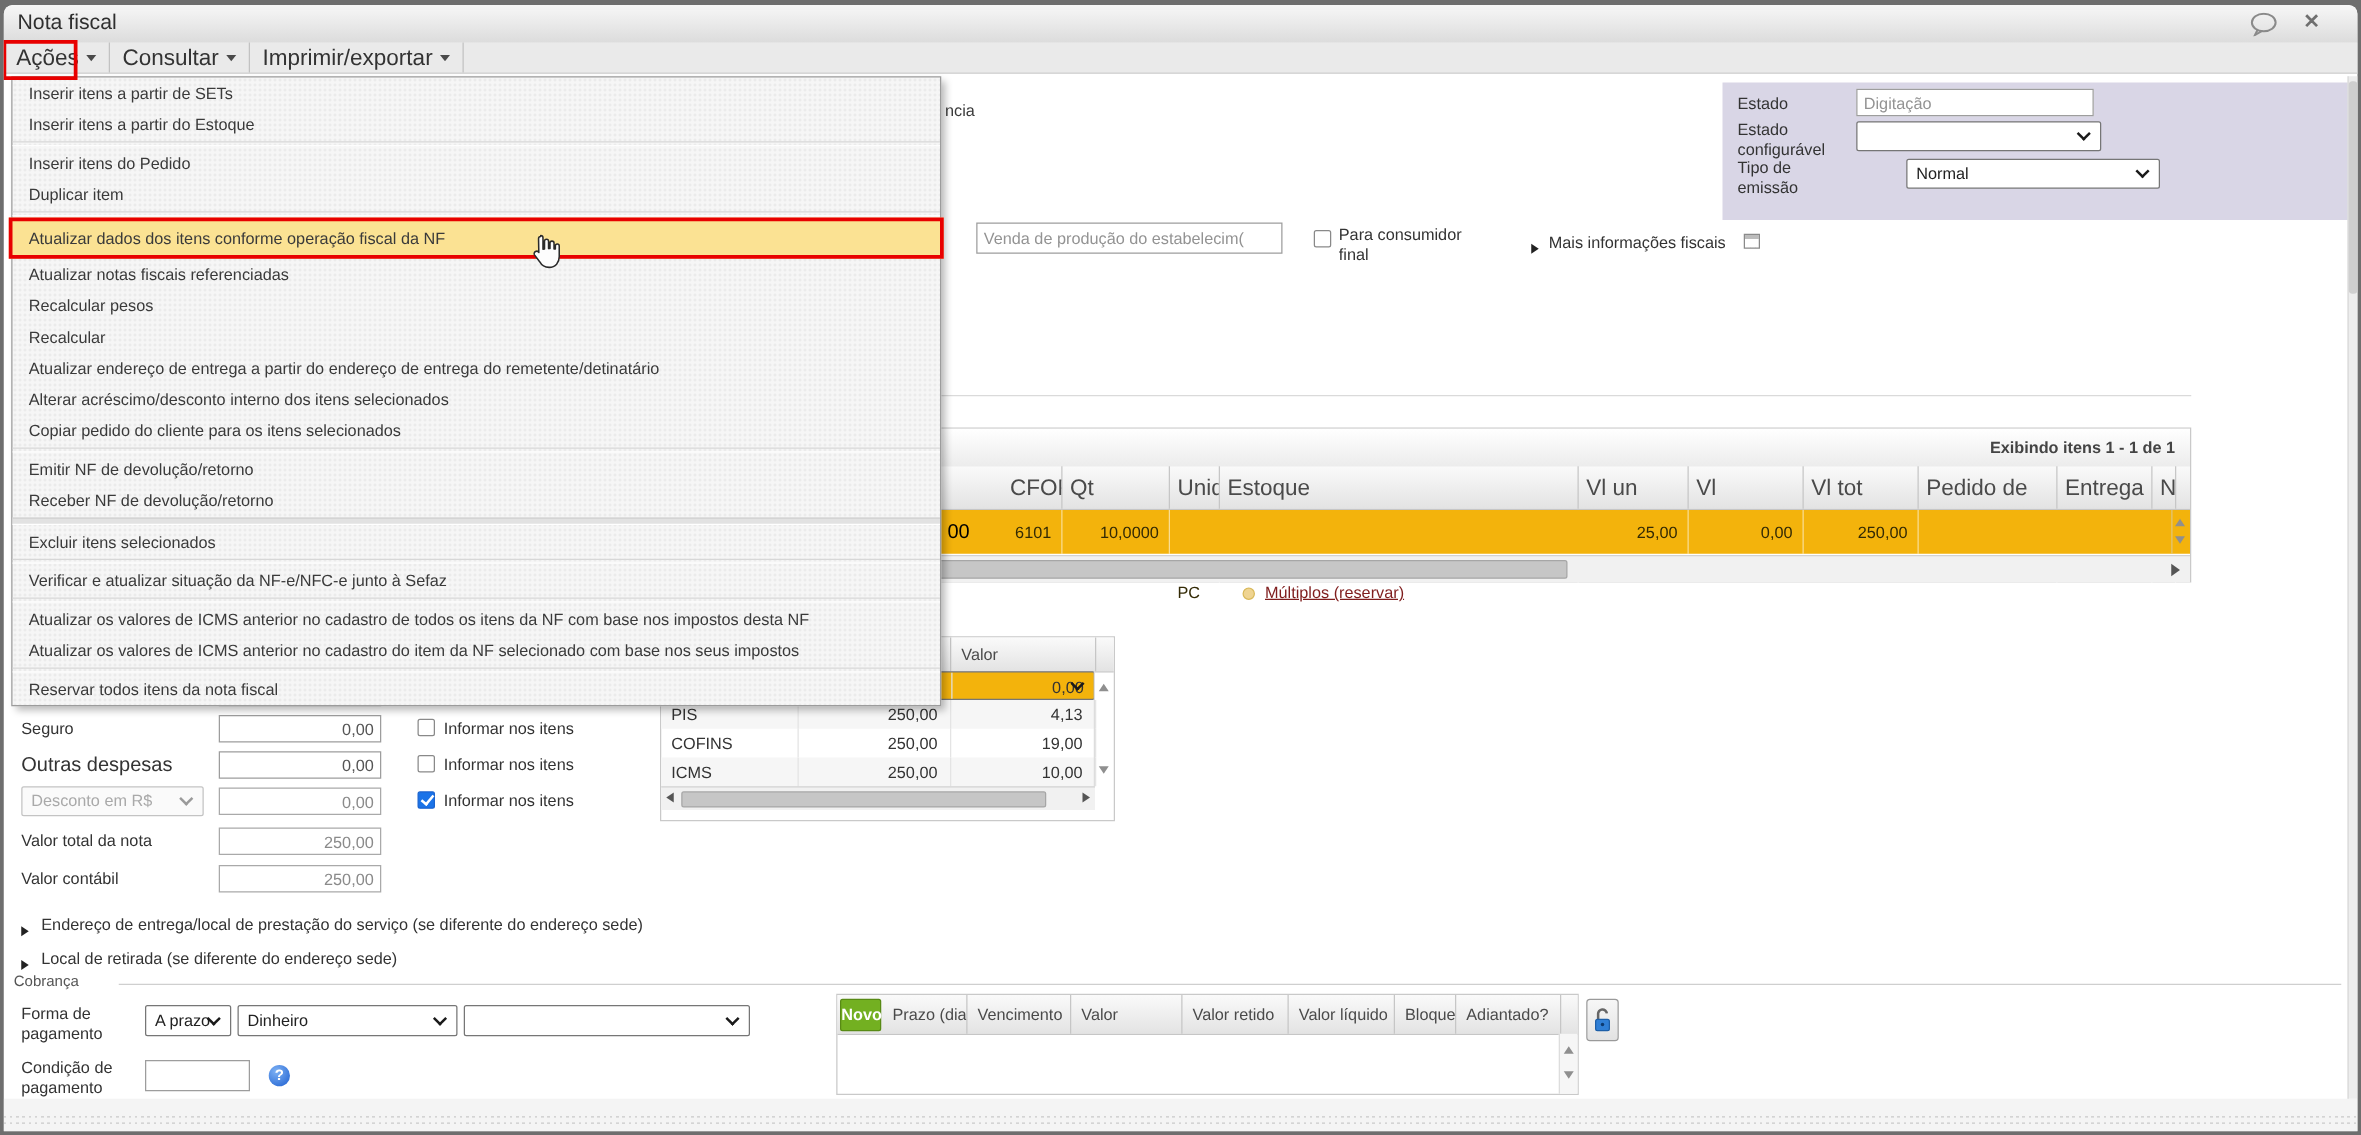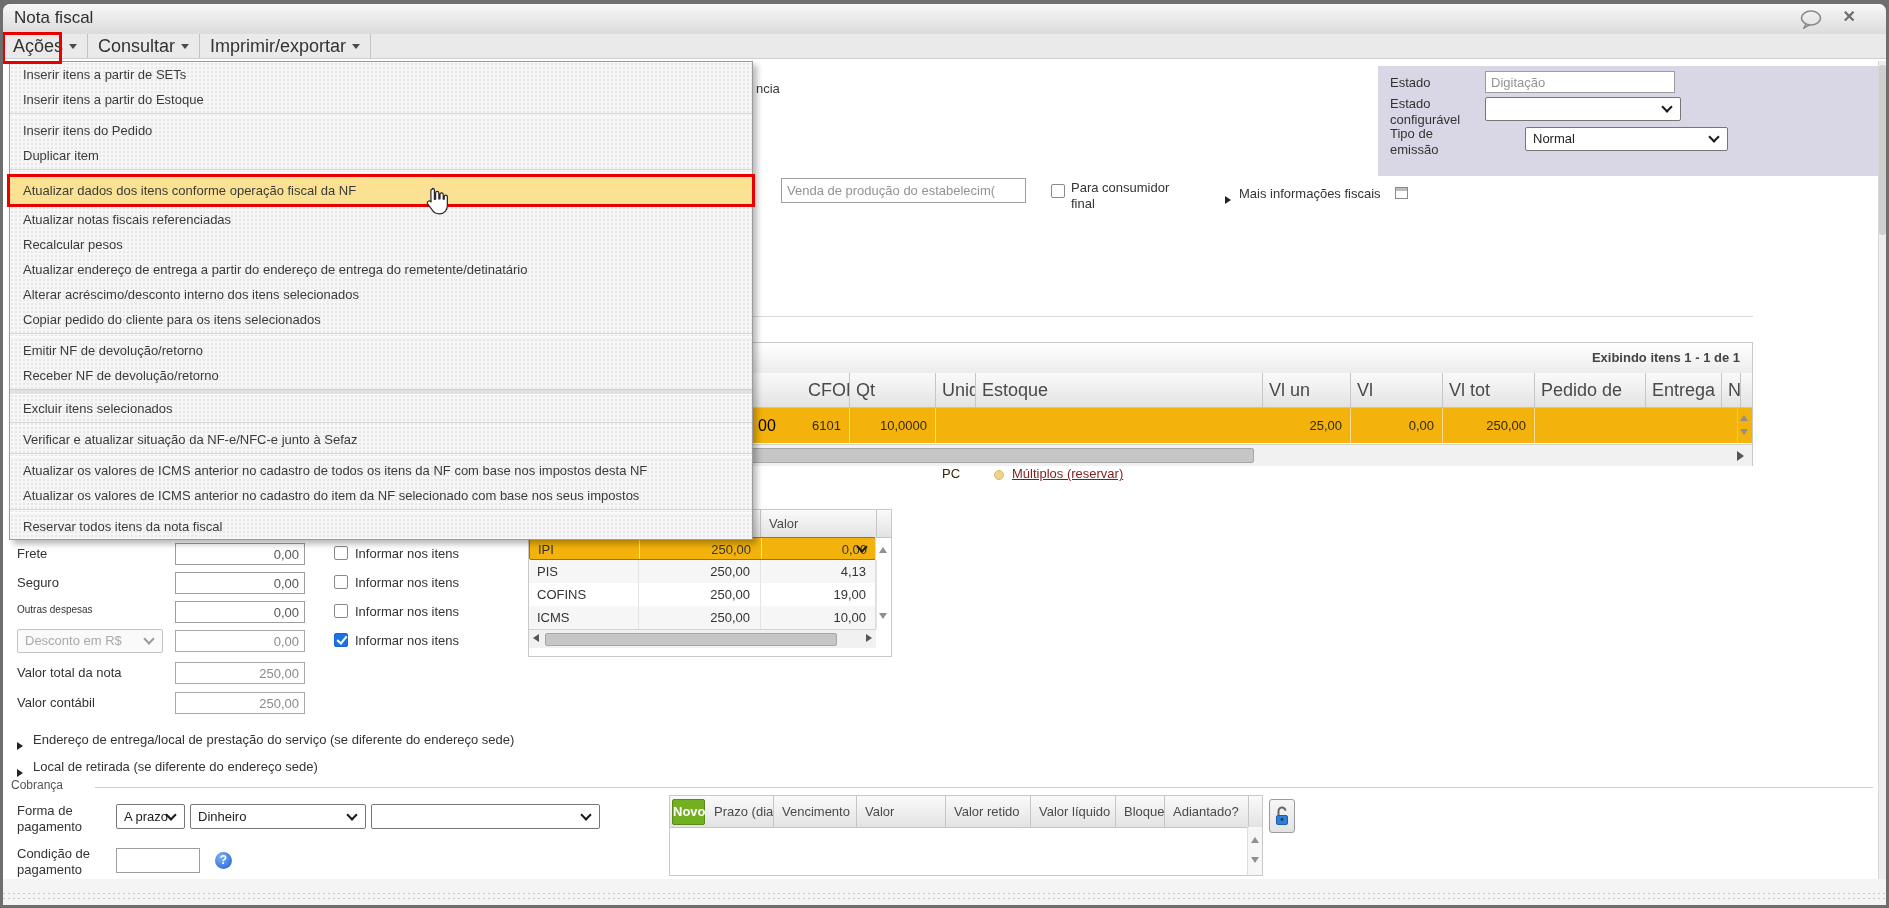--- a/index.html
+++ b/index.html
@@ -186,21 +186,21 @@
           <div class="cb" style="left: 317px; top: 4px;"></div>
           <div style="position: absolute; left: 338px; top: 4px; font-size: 13px; color: rgb(51, 51, 51);">Informar nos itens</div>
         </div>
         <div class="tot-row" style="top: 29px; width: 100%;">
           <div style="position: absolute; left: 0px; top: 4px; font-size: 13px; color: rgb(51, 51, 51);">Seguro</div>
           <div class="inputbox right" style="left: 158px; top: 1px; width: 130px; height: 22px;">0,00</div>
           <div class="cb" style="left: 317px; top: 4px;"></div>
           <div style="position: absolute; left: 338px; top: 4px; font-size: 13px; color: rgb(51, 51, 51);">Informar nos itens</div>
         </div>
         <div class="tot-row" style="top: 58px; width: 100%;">
-          <div style="position: absolute; left: 0px; top: 4px; font-size: 10px; color: rgb(51, 51, 51);">Outras despesas</div>
+          <div style="position: absolute; left: 0px; top: 4px; font-size: 16px; color: rgb(51, 51, 51);">Outras despesas</div>
           <div class="inputbox right" style="left: 158px; top: 1px; width: 130px; height: 22px;">0,00</div>
           <div class="cb" style="left: 317px; top: 4px;"></div>
           <div style="position: absolute; left: 338px; top: 4px; font-size: 13px; color: rgb(51, 51, 51);">Informar nos itens</div>
         </div>
         <div class="tot-row" style="top: 87px; width: 100%;">
           <div class="sel dis" style="left: 0px; top: 0px; width: 146px; height: 24px; line-height: 22px;">Desconto em R$</div>
           <div class="inputbox right ro" style="left: 158px; top: 1px; width: 130px; height: 22px;">0,00</div>
           <div class="cb on" style="left: 317px; top: 4px;"></div>
           <div style="position: absolute; left: 338px; top: 4px; font-size: 13px; color: rgb(51, 51, 51);">Informar nos itens</div>
         </div>
@@ -306,20 +306,21 @@
   <div id="dropdown">
         <div class="mi">Inserir itens a partir de SETs</div>
         <div class="mi">Inserir itens a partir do Estoque</div>
         <div class="msep"></div>
         <div class="mi">Inserir itens do Pedido</div>
         <div class="mi">Duplicar item</div>
         <div class="msep"></div>
         <div class="mi hl">Atualizar dados dos itens conforme operação fiscal da NF</div>
         <div class="mi">Atualizar notas fiscais referenciadas</div>
         <div class="mi">Recalcular pesos</div>
+        <div class="mi">Recalcular</div>
         <div class="mi">Atualizar endereço de entrega a partir do endereço de entrega do remetente/detinatário</div>
         <div class="mi">Alterar acréscimo/desconto interno dos itens selecionados</div>
         <div class="mi">Copiar pedido do cliente para os itens selecionados</div>
         <div class="msep"></div>
         <div class="mi">Emitir NF de devolução/retorno</div>
         <div class="mi">Receber NF de devolução/retorno</div>
         <div class="msep thick"></div>
         <div class="mi">Excluir itens selecionados</div>
         <div class="msep"></div>
         <div class="mi">Verificar e atualizar situação da NF-e/NFC-e junto à Sefaz</div>

